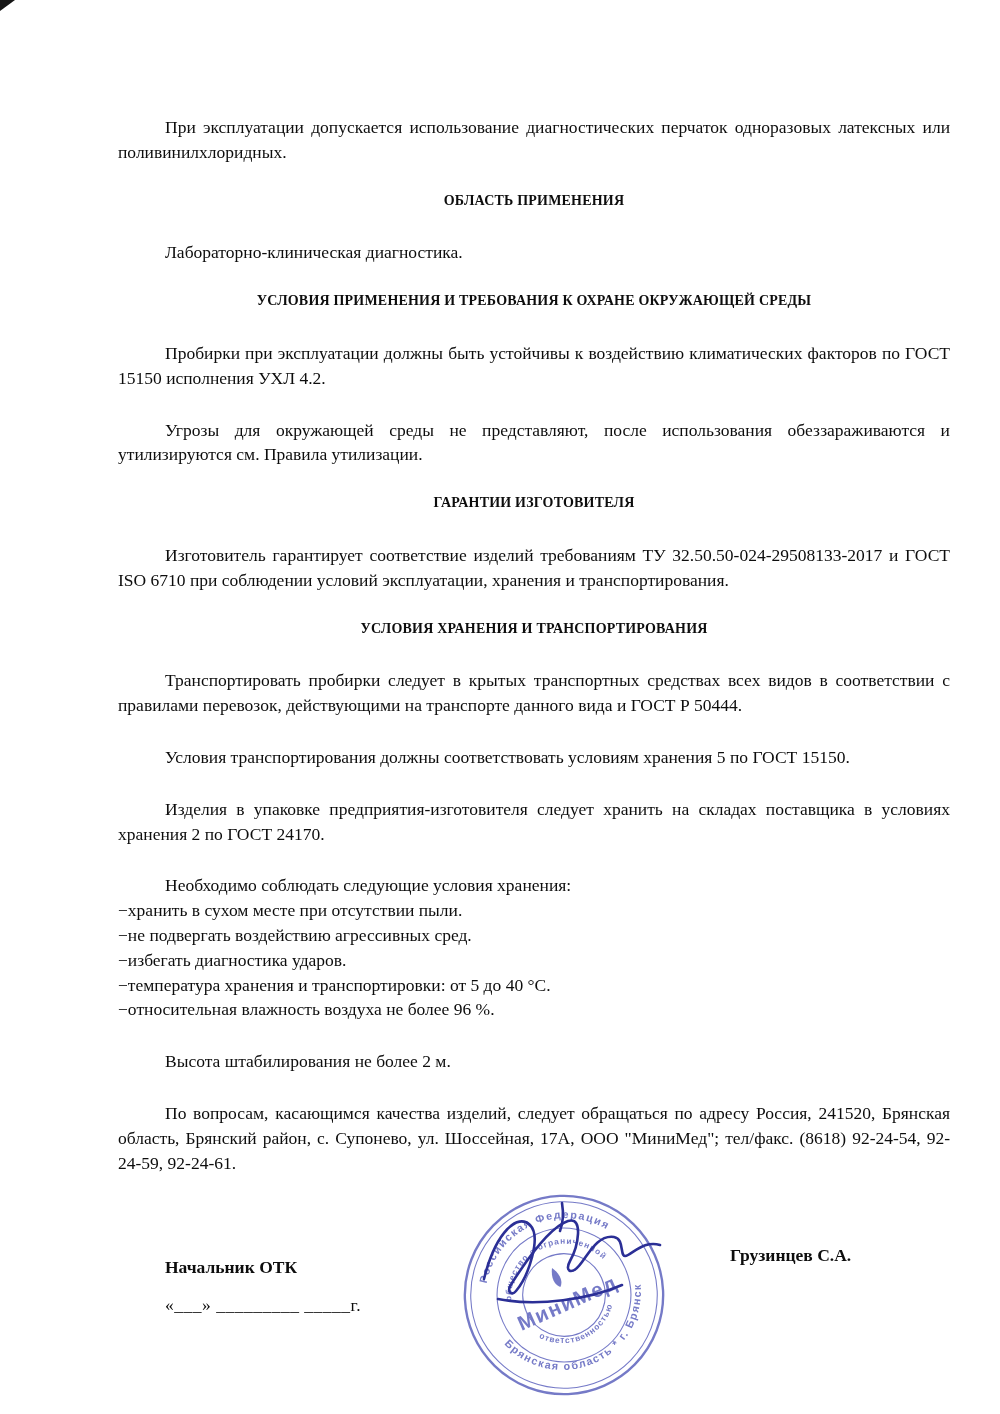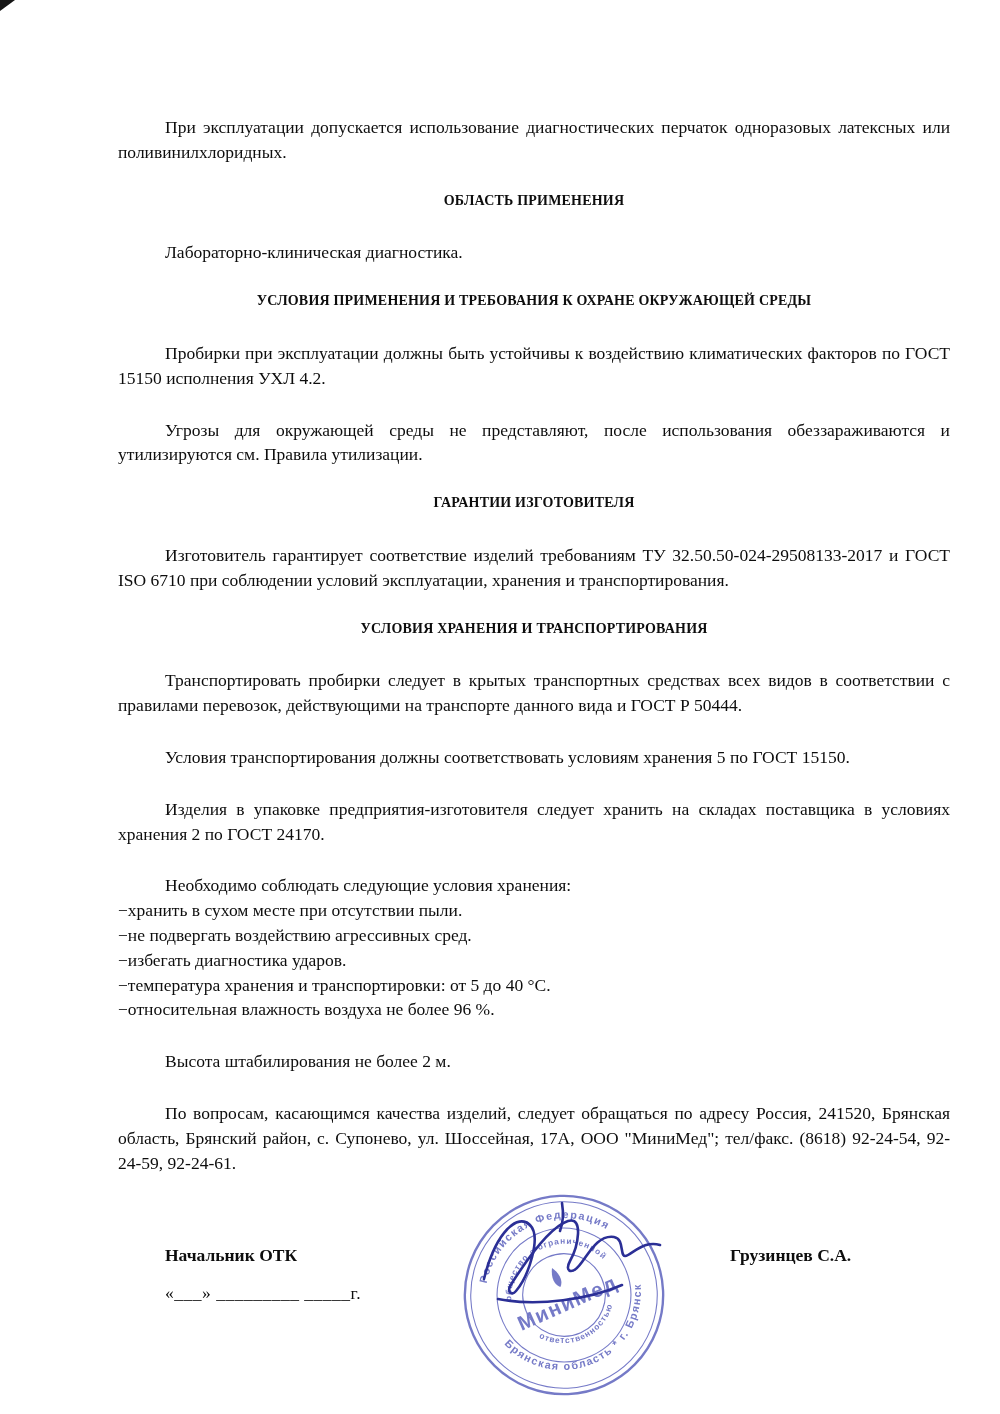--- a/index.html
+++ b/index.html
@@ -39,21 +39,21 @@
     margin: 24px 0 9px 0;
   }
   .list-item { text-align: left; }
   .sig-area {
     position: relative;
     margin-top: 68px;
     height: 430px;
   }
   .sig-left {
     position: absolute;
-    left: 47px; top: 0;
+    left: 47px; top: 12px;
   }
   .sig-title { font-weight: bold; }
   .sig-date { margin-top: 13px; letter-spacing: 0.5px; }
   .sig-right {
     position: absolute;
     left: 612px; top: 0;
     font-weight: bold;
   }
   .stamp-wrap {
     position: absolute;

